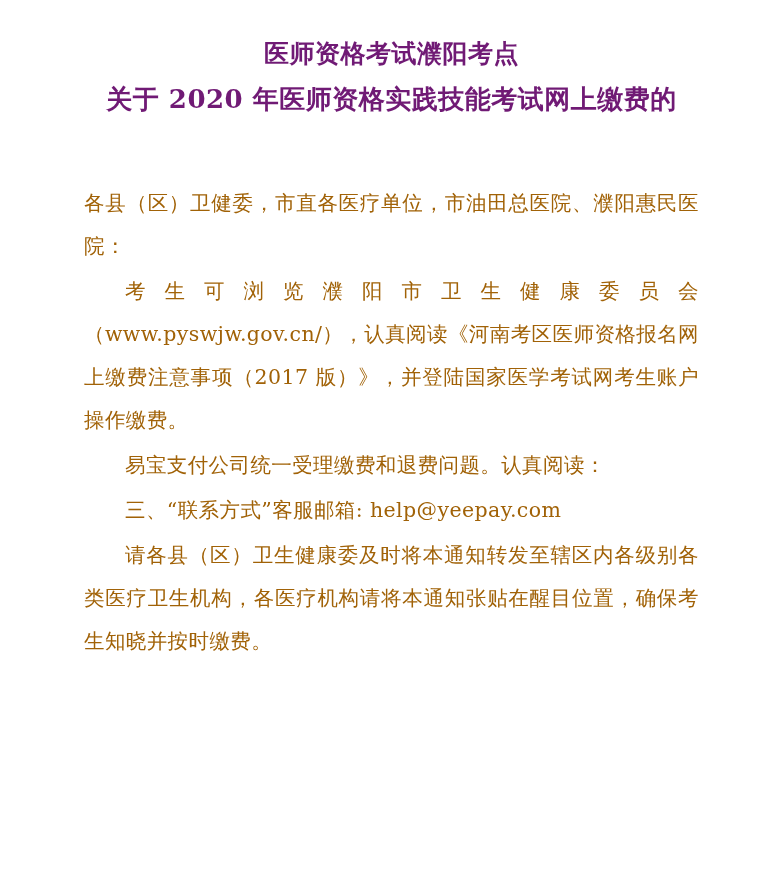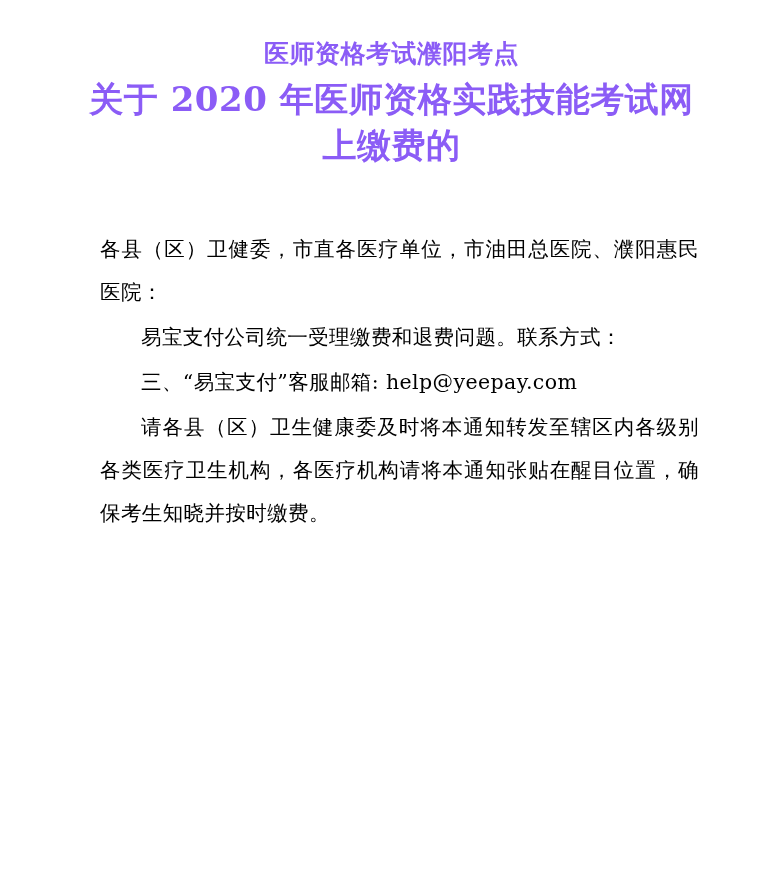--- a/index.html
+++ b/index.html
@@ -24,61 +24,62 @@
   .title-block {
     text-align: center;
     margin-top: 6px;
   }
   .title-line {
     font-family: "DejaVu Serif", "Liberation Serif", serif;
     font-weight: bold;
     font-size: 25px;
     line-height: 44px;
     letter-spacing: 0.5px;
-    color: #8b5cf6;
+    color: #701a75;
   }
   .title-line.l2,
   .title-line.l3 {
-    font-size: 34px;
+    font-size: 26px;
     line-height: 46px;
   }
   .title-line.l3 {
     letter-spacing: 6px;
   }
   .spacer {
     height: 44px;
   }
   .body-block {
     margin-top: 16px;
   }
   p.para {
-    margin: 0 0 2px 16px;
+    margin: 0 0 2px 0;
     font-size: 20.5px;
     line-height: 43px;
     text-align: justify;
     text-justify: inter-ideograph;
     letter-spacing: 0.4px;
-    color: #000000;
+    color: #a16207;
   }
   p.indent {
     text-indent: 41px;
   }
 </style>
 </head>
 <body>
 
 <div class="page">
 
   <div class="title-block">
     <div class="title-line l1">医师资格考试濮阳考点</div>
     <div class="title-line l2">关于 2020 年医师资格实践技能考试网上缴费的</div>
   </div>
 
   <div class="spacer"></div>
 
   <div class="body-block">
     <p class="para">各县（区）卫健委，市直各医疗单位，市油田总医院、濮阳惠民医院：</p>
-    <p class="para indent">易宝支付公司统一受理缴费和退费问题。联系方式：</p>
-    <p class="para indent">三、“易宝支付”客服邮箱: help@yeepay.com</p>
+    <p class="para indent">考生可浏览濮阳市卫生健康委员会（www.pyswjw.gov.cn/），认真阅读《河南考区医师资格报名网上缴费注意事项（2017 版）》，并登陆国家医学考试网考生账户操作缴费。</p>
+    <p class="para indent">易宝支付公司统一受理缴费和退费问题。认真阅读：</p>
+    <p class="para indent">三、“联系方式”客服邮箱: help@yeepay.com</p>
     <p class="para indent">请各县（区）卫生健康委及时将本通知转发至辖区内各级别各类医疗卫生机构，各医疗机构请将本通知张贴在醒目位置，确保考生知晓并按时缴费。</p>
   </div>
 
 </div>
 
 </body></html>

